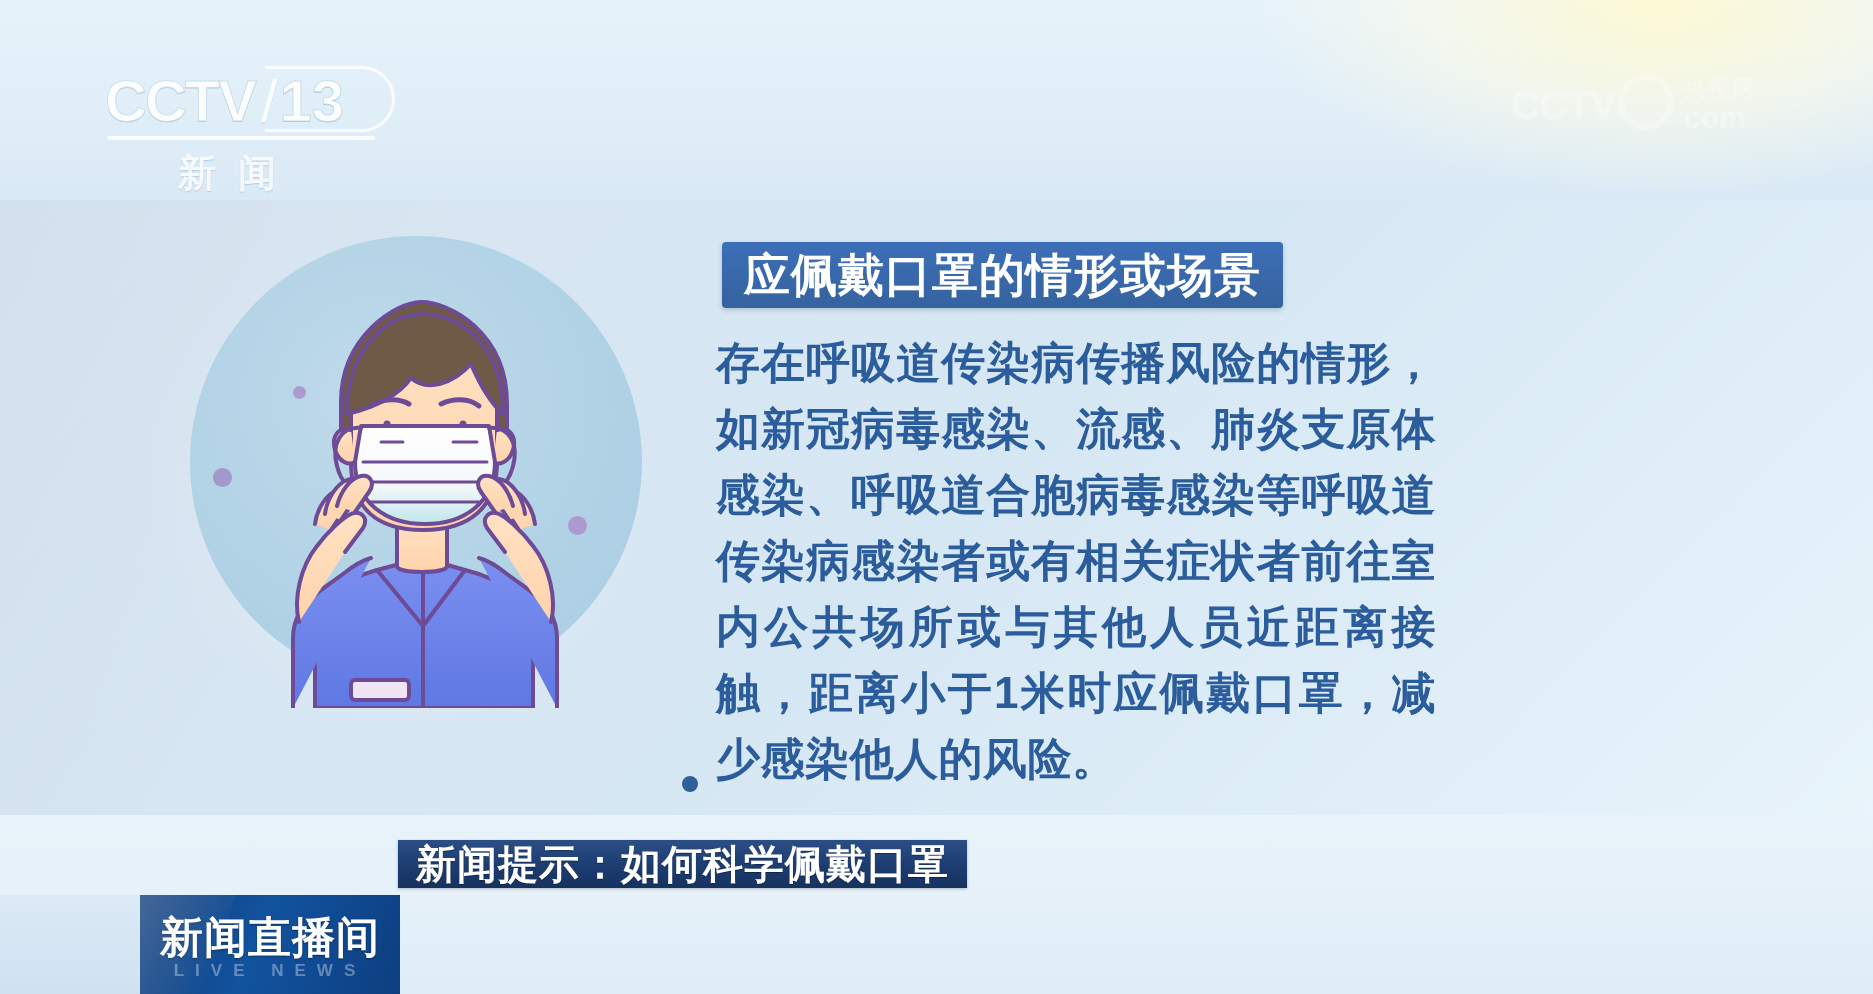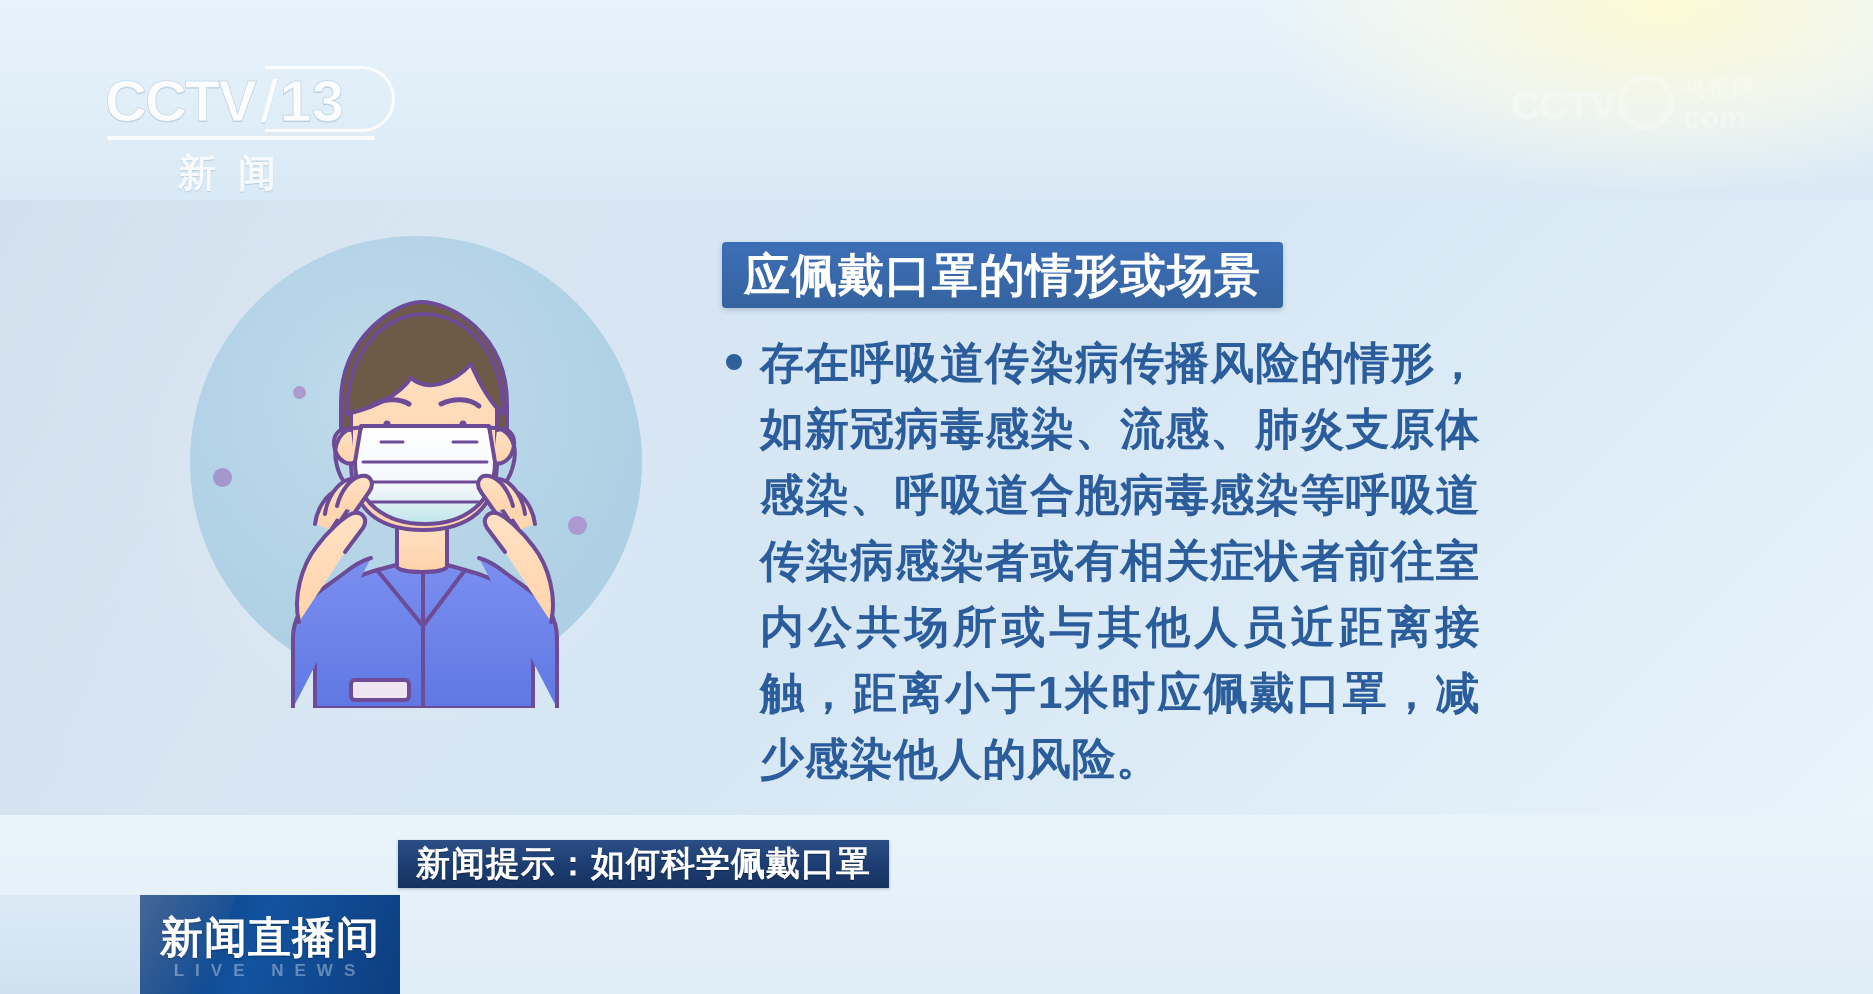--- a/index.html
+++ b/index.html
@@ -111,41 +111,41 @@
     border-radius:4px; display:flex; align-items:center;
     box-shadow:0 2px 5px rgba(40,70,110,0.25);
   }
   .title-banner span {
     font-size:46px; font-weight:bold; color:#ffffff; letter-spacing:1px;
     line-height:46px; white-space:nowrap;
   }
 
   
   .bullet-wrap {
-    position:absolute; left:726px; top:330px; width:760px;
-    display:flex; align-items:flex-start;
+    position:absolute; left:682px; top:330px; width:760px;
+    display:flex; align-items:flex-end;
   }
   .bullet-dot {
     width:16px; height:16px; border-radius:50%; background:#2f6099;
     margin-top:24px; margin-right:18px; flex:0 0 16px;
   }
   .bullet-text {
     font-size:44px; line-height:1.50; font-weight:bold; color:#2b5c9c;
     letter-spacing:0.5px; width:720px; text-align:justify;
   }
 
   
   .news-tip {
     position:absolute; left:398px; top:840px; height:48px; padding:0 18px;
     background:linear-gradient(180deg,#2b4e86 0%, #1d3e73 50%, #16325f 100%);
     display:flex; align-items:center;
     box-shadow:0 1px 3px rgba(0,0,0,0.25);
   }
   .news-tip span {
-    font-size:34px; font-weight:bold; color:#ffffff; white-space:nowrap; letter-spacing:1px;
+    font-size:40px; font-weight:bold; color:#ffffff; white-space:nowrap; letter-spacing:1px;
     text-shadow:0 1px 1px rgba(0,0,0,0.35);
   }
 
   .ticker { position:absolute; left:0; top:895px; width:1873px; height:99px; }
   .ticker-logo {
     position:absolute; left:140px; top:0; width:260px; height:99px;
     background:linear-gradient(110deg,#0e3a78 0%, #12539f 45%, #0d3e80 100%);
     overflow:hidden;
   }
   .ticker-logo:after {

